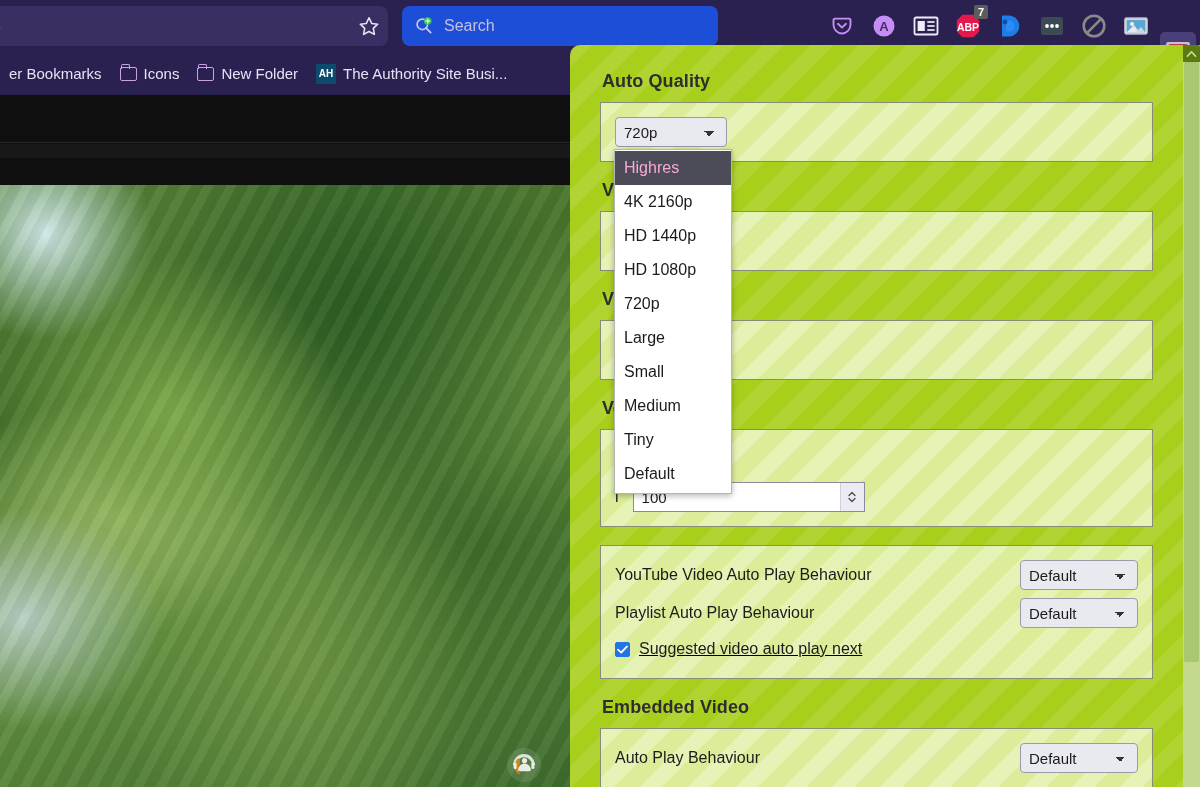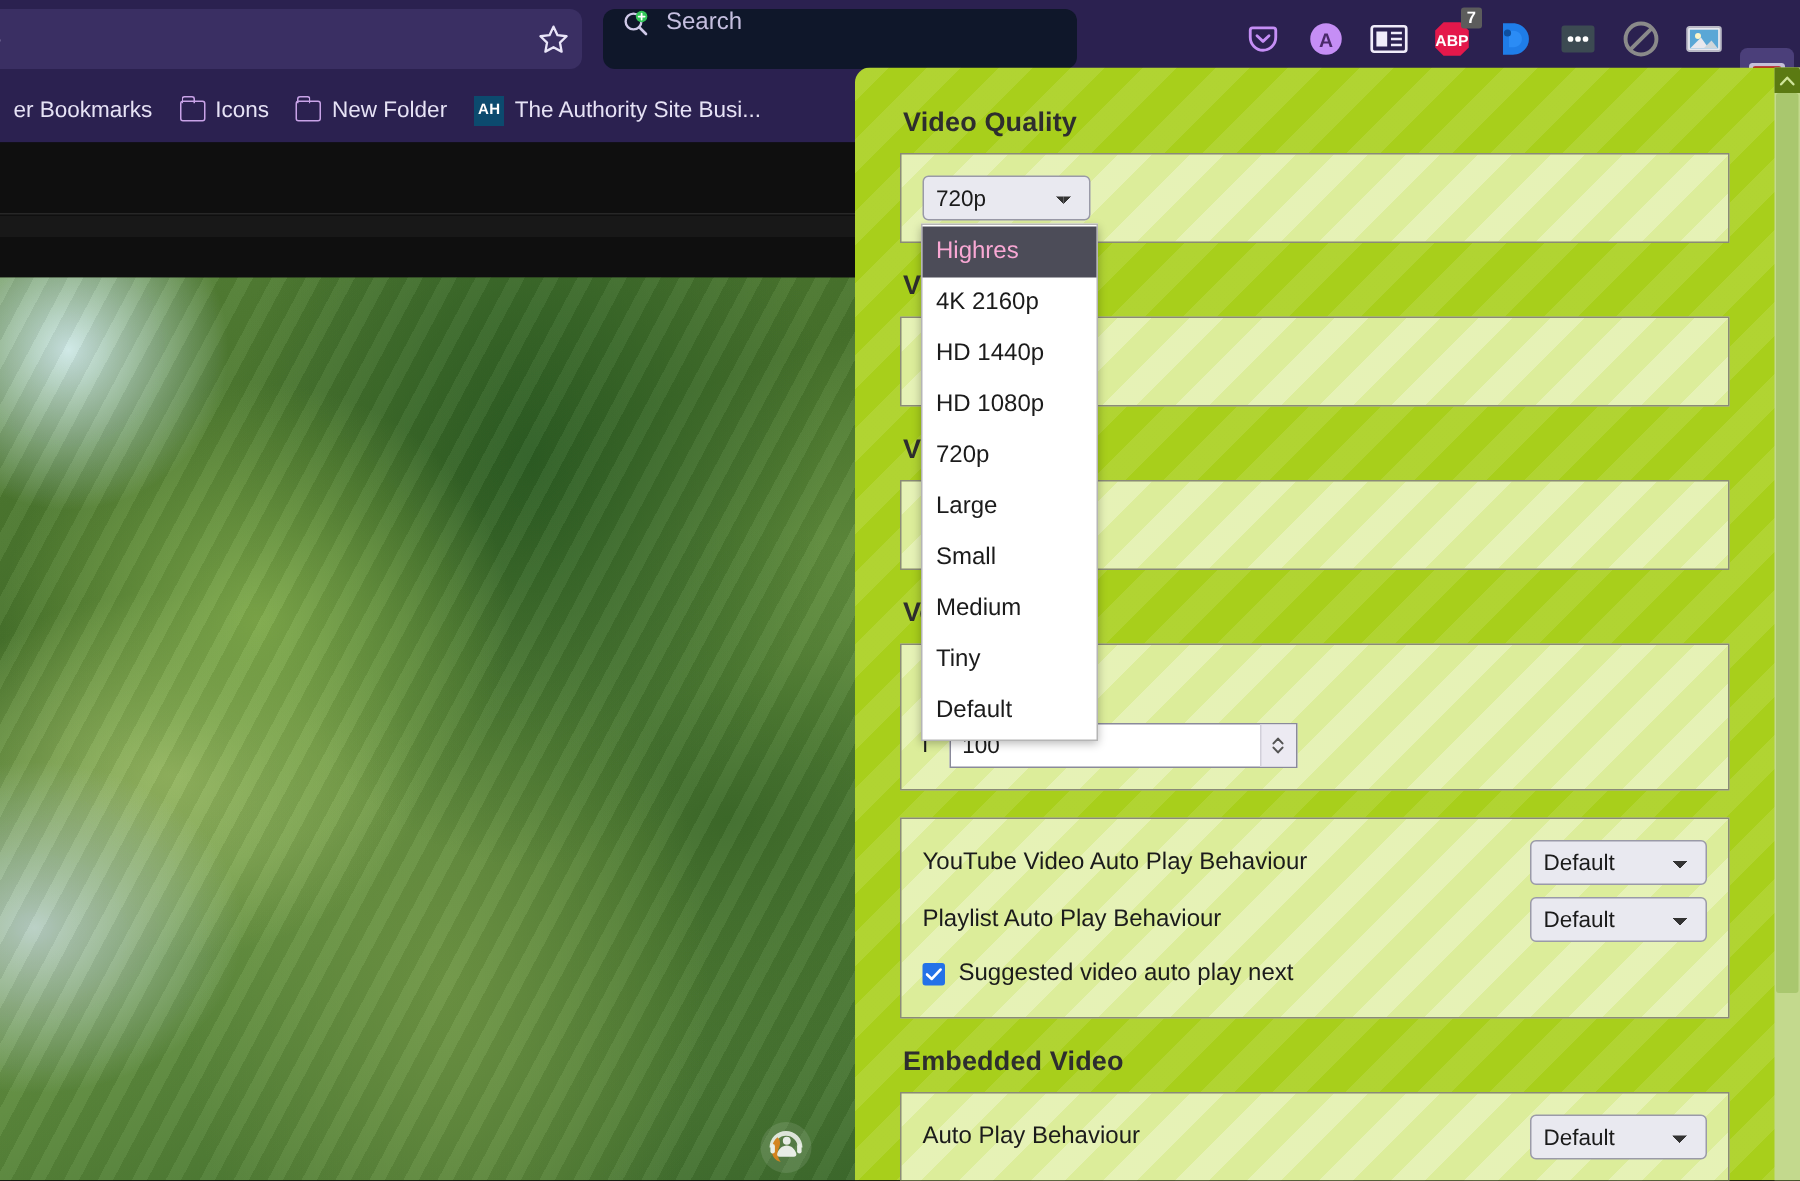--- a/index.html
+++ b/index.html
@@ -25,22 +25,22 @@
   }
   .urltext {
     color: #b9b3d6; font-size: 16px; white-space: nowrap; overflow: hidden;
   }
   .star-btn {
     position: absolute; left: 352px; top: 10px; width: 34px; height: 32px;
     display: flex; align-items: center; justify-content: center; cursor: pointer;
   }
   .searchbar {
     position: absolute; left: 402px; top: 6px; width: 316px; height: 40px;
-    background: #0f172a; border-radius: 8px;
-    display: flex; align-items: flex-start; padding: 0 12px; gap: 10px;
+    background: #1d4ed8; border-radius: 8px;
+    display: flex; align-items: center; padding: 0 12px; gap: 10px;
   }
   .search-placeholder { color: #c5bfdf; font-size: 16px; }
 
   .ext-tray {
     position: absolute; right: 4px; top: 4px; height: 44px;
     display: flex; align-items: center; gap: 6px;
   }
   .ext-btn {
     width: 36px; height: 36px; border-radius: 5px;
     display: flex; align-items: center; justify-content: center;
@@ -354,21 +354,21 @@
       <circle cx="19.5" cy="14.5" r="2.6" fill="#fff"></circle>
       <path d="M19.5 17.6c-3 0-5.4 2.4-6.3 5.2-.4 1.3.2 2.4 1.6 2.4h9.4c1.4 0 2-1.1 1.6-2.4-.9-2.8-3.3-5.2-6.3-5.2z" fill="#fff"></path>
       <rect x="8.6" y="16.6" width="3" height="6.4" rx="1.5" fill="#fff"></rect>
       <rect x="26.4" y="16.6" width="3" height="6.4" rx="1.5" fill="#fff"></rect>
     </svg>
   </div>
 
   <div class="popup">
     <div class="popup-inner">
 
-      <div class="sec-title">Video Quality</div>
+      <div class="sec-title">Auto Quality</div>
       <div class="card">
         <div class="row">
           <select class="ctl quality">
             <option>720p</option>
           </select>
         </div>
       </div>
 
       <div class="sec-title">V</div>
       <div class="card">
@@ -413,21 +413,21 @@
           <select class="ctl">
             <option>Default</option>
           </select>
         </div>
         <div class="row" style="margin-top:4px;">
           <span class="row-label">Playlist Auto Play Behaviour</span>
           <select class="ctl">
             <option>Default</option>
           </select>
         </div>
-        <div class="row" style="justify-content:flex-start; gap:9px; margin-top:2px;">
+        <div class="row" style="justify-content:flex-start; gap:9px; margin-top:2px;text-decoration:underline;">
           <span class="chk on">
             <svg width="11" height="9" viewBox="0 0 11 9">
               <polyline points="1,4.6 4.2,7.6 10,1.4" fill="none" stroke="#fff" stroke-width="1.8" stroke-linecap="round" stroke-linejoin="round"></polyline>
             </svg>
           </span>
           <span class="row-label">Suggested video auto play next</span>
         </div>
       </div>
 
       <div class="sec-title">Embedded Video</div>

